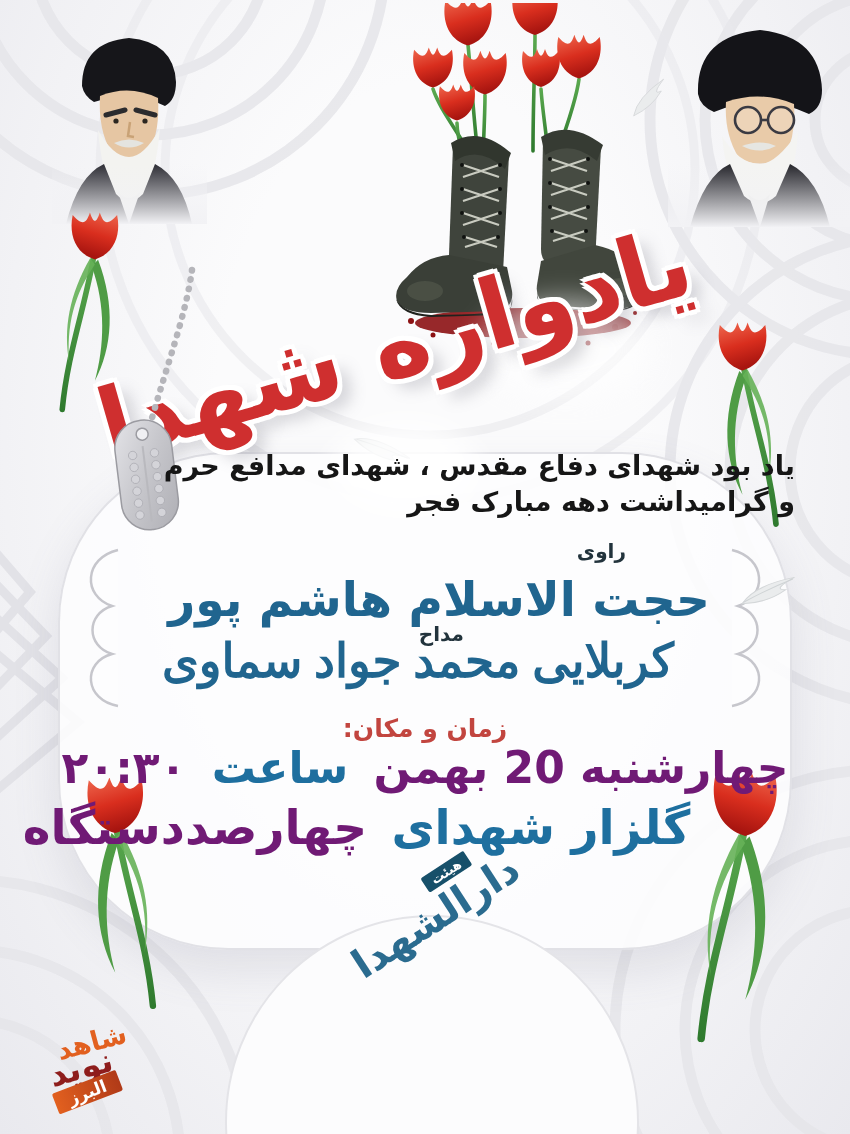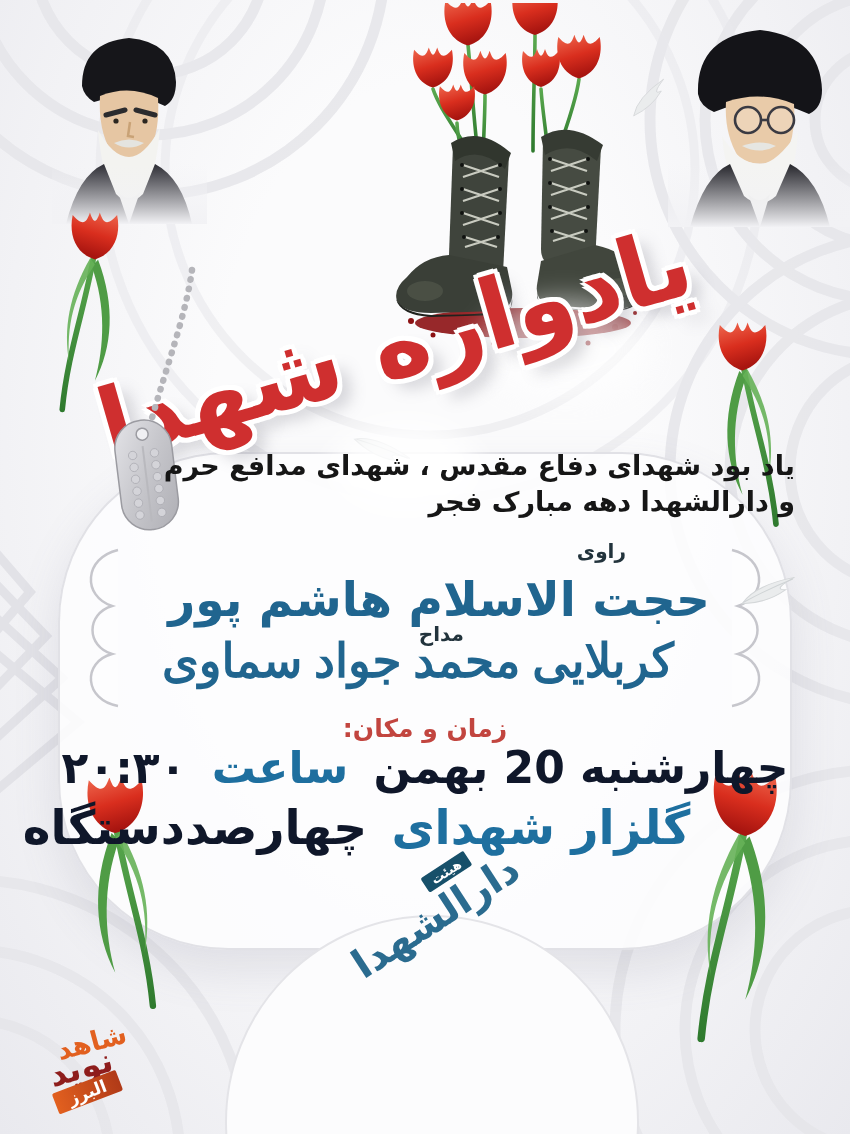--- a/index.html
+++ b/index.html
@@ -56,21 +56,21 @@
   #eulogist-name{margin-top:2px;font-family:Liberation Serif, serif;}
   .small-label{position:absolute;font-size:20px;font-weight:bold;color:#22333c;}
   #narrator-label{right:210px;top:-6px;}
   #eulogist-label{right:372px;top:77px;}
   #schedule-heading{left:0;top:714px;width:850px;z-index:6;
     font-size:25px;font-weight:bold;color:#c2453f;}
   #date-line{left:0;top:742px;width:850px;z-index:6;
     font-size:44px;font-weight:bold;}
   #venue-line{left:0;top:800px;width:713px;z-index:6;
     font-size:47px;font-weight:bold;}
-  .txt-red{color:#0f172a;text-align:right;}
+  .txt-red{color:#701a75;text-align:right;}
   .txt-blue{color:#1e6f9f;}
   #date-line .txt-blue{margin:12px 10px;}
   #venue-line .txt-red{margin-right:8px;}
   
   #organizer-logo{left:325px;top:878px;width:210px;height:160px;z-index:6;}
   #organizer-rot{transform:rotate(-33deg);text-align:center;direction:rtl;}
   #organizer-badge{
     width:max-content;margin:0 46px 3px auto;background:#17506a;color:#fff;
     font-size:13px;font-weight:bold;padding:1px 9px;border-radius:2px;
   }
@@ -327,21 +327,21 @@
         <circle cx="67" cy="252" r="4.2"></circle>
     </g>
     <path d="M56 184 L56 260" stroke="#b9b9be" stroke-width="2"></path>
   </g>
 </svg>
 
 <div id="main-title" class="abs rtl">یادواره شهدا</div>
 
 <div id="memorial-block" class="abs rtl center">
   <div>یاد بود شهدای دفاع مقدس ، شهدای مدافع حرم</div>
-  <div>و دارالشهدا دهه مبارک فجر</div>
+  <div>و گرامیداشت دهه مبارک فجر</div>
 </div>
 
 <div id="speakers-block" class="abs rtl center">
   <div id="narrator-label" class="small-label">راوی</div>
   <div id="narrator-name" class="speaker-name">حجت الاسلام هاشم پور</div>
   <div id="eulogist-label" class="small-label">مداح</div>
   <div id="eulogist-name" class="speaker-name">کربلایی محمد جواد سماوی</div>
 </div>
 
 <div id="schedule-heading" class="abs rtl center">زمان و مکان:</div>

